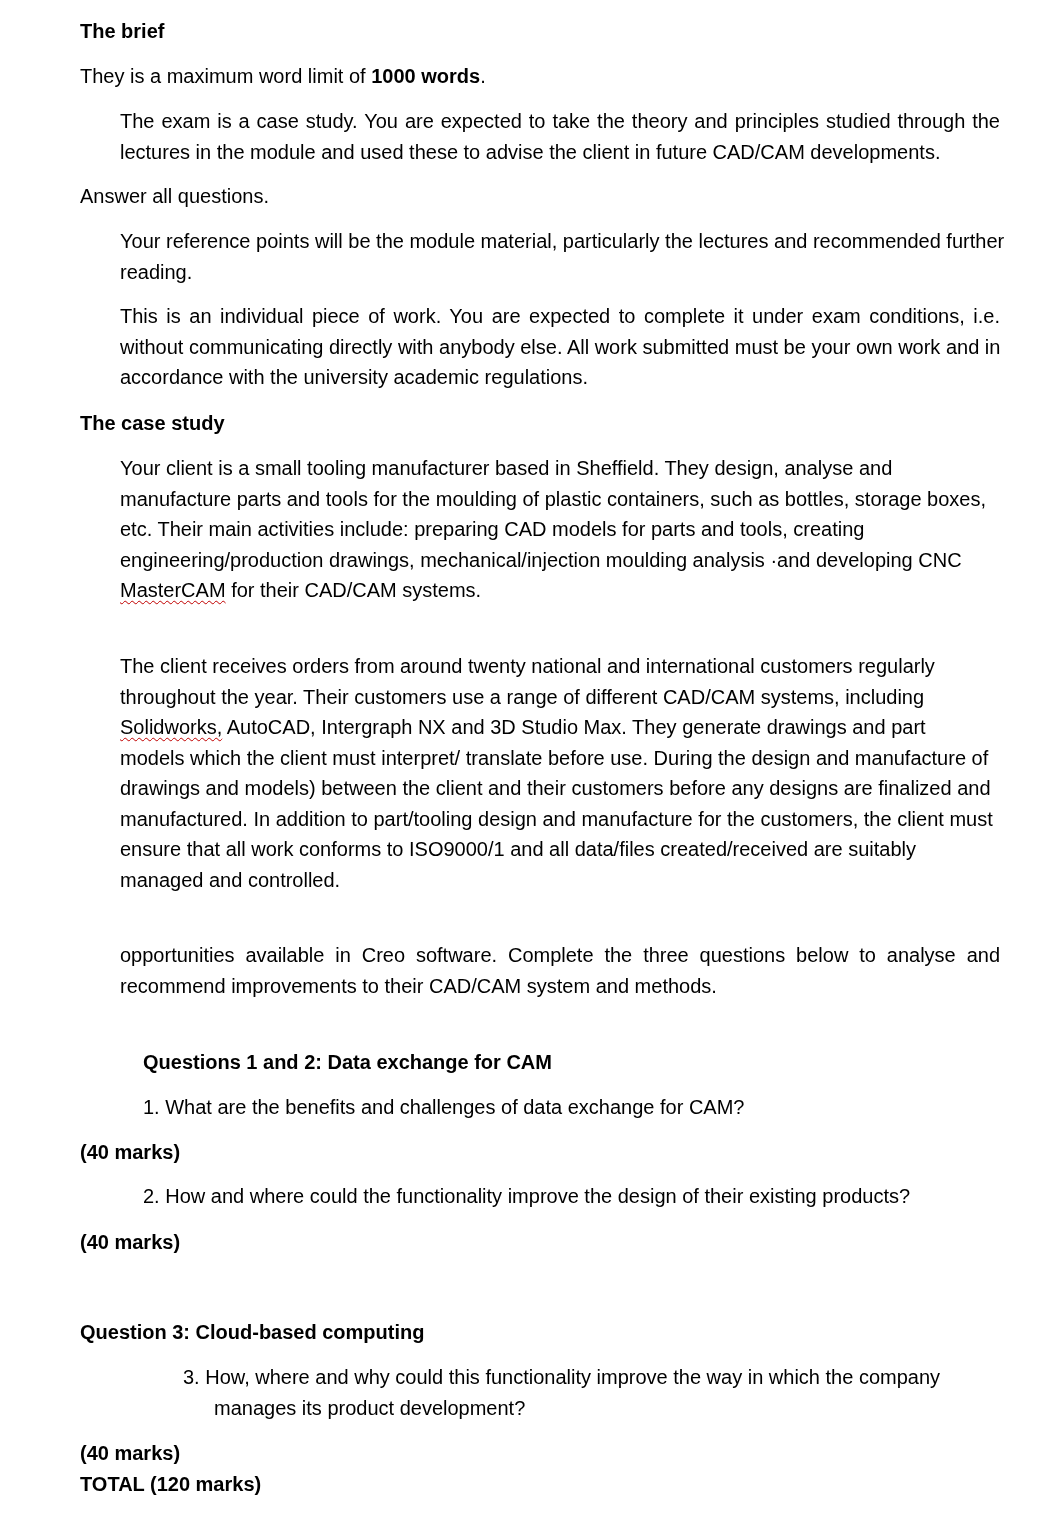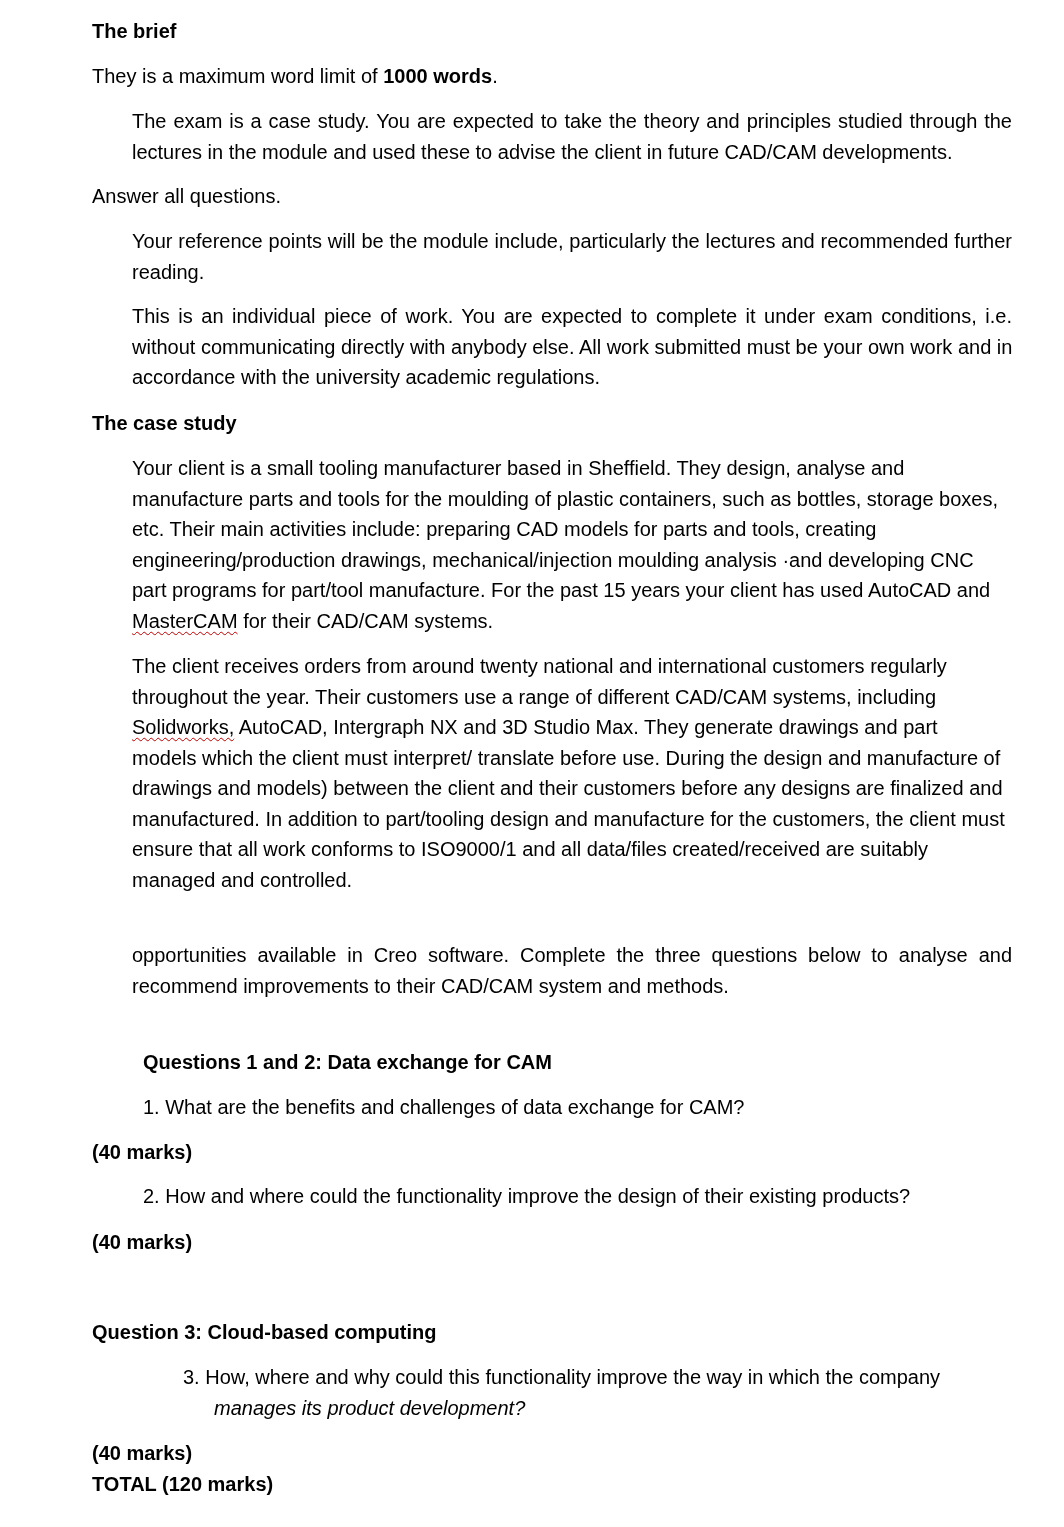--- a/index.html
+++ b/index.html
@@ -1,64 +1,63 @@
 <!DOCTYPE html>
 <html><head>
 <meta charset="utf-8">
 <style>
   html, body { margin: 0; padding: 0; background: #ffffff; }
   body { width: 1064px; height: 1527px; position: relative; overflow: hidden;
          font-family: "Liberation Sans", sans-serif; color: #000; font-size: 20px; }
   .page { position: absolute; left: 80px; top: 0; width: 920px; }
-  .p { position: absolute; left: 12px; width: 920px; line-height: 30.5px; white-space: nowrap; }
+  .p { position: absolute; left: 0; width: 920px; line-height: 30.5px; white-space: nowrap; }
   .b { font-weight: bold; }
   .line { display: block; height: 30.5px; margin-left: 40px; }
   .just { text-align: justify; text-align-last: justify; display: block; }
   .right { }
   .spell { text-decoration: underline wavy #c00000; text-decoration-thickness: 1px; text-underline-offset: 3px; }
   .indent { left: 63px; width: 857px; }
-  .hang { padding-left: 31px; font-style: italic; }
+  .hang { padding-left: 31px; }
 </style>
 </head>
 <body>
 
 <div class="page">
 
   <div class="p b" style="top:16px">The brief</div>
 
   <div class="p" style="top:61px">
     <span>They is a maximum word limit of </span><span class="b">1000 words</span><span>.</span>
   </div>
 
   <div class="p" style="top:106px">
     <span class="line just">The exam is a case study. You are expected to take the theory and principles studied through the</span>
     <span class="line">lectures in the module and used these to advise the client in future CAD/CAM developments.</span>
   </div>
 
   <div class="p" style="top:181px">Answer all questions.</div>
 
   <div class="p" style="top:226px">
-    <span class="line just">Your reference points will be the module include, particularly the lectures and recommended further</span>
+    <span class="line just">Your reference points will be the module material, particularly the lectures and recommended further</span>
     <span class="line">reading.</span>
   </div>
 
   <div class="p" style="top:301px">
     <span class="line just">This is an individual piece of work. You are expected to complete it under exam conditions, i.e.</span>
     <span class="line just">without communicating directly with anybody else. All work submitted must be your own work and in</span>
     <span class="line">accordance with the university academic regulations.</span>
   </div>
 
   <div class="p b" style="top:408px">The case study</div>
 
   <div class="p" style="top:453px">
     <span class="line">Your client is a small tooling manufacturer based in Sheffield. They design, analyse and</span>
     <span class="line">manufacture parts and tools for the moulding of plastic containers, such as bottles, storage boxes,</span>
     <span class="line">etc. Their main activities include: preparing CAD models for parts and tools, creating</span>
     <span class="line">engineering/production drawings, mechanical/injection moulding analysis ·and developing CNC</span>
-    <span class="line">part programs for part/tool manufacture. For the past 15 years your client has used AutoCAD and</span>
     <span class="line"><span class="spell">MasterCAM</span><span> for their CAD/CAM systems.</span></span>
   </div>
 
   <div class="p" style="top:651px">
     <span class="line">The client receives orders from around twenty national and international customers regularly</span>
     <span class="line">throughout the year. Their customers use a range of different CAD/CAM systems, including</span>
     <span class="line"><span class="spell">Solidworks,</span><span> AutoCAD, Intergraph NX and 3D Studio Max. They generate drawings and part</span></span>
     <span class="line">models which the client must interpret/ translate before use. During the design and manufacture of</span>
     <span class="line">drawings and models) between the client and their customers before any designs are finalized and</span>
     <span class="line">manufactured. In addition to part/tooling design and manufacture for the customers, the client must</span>

